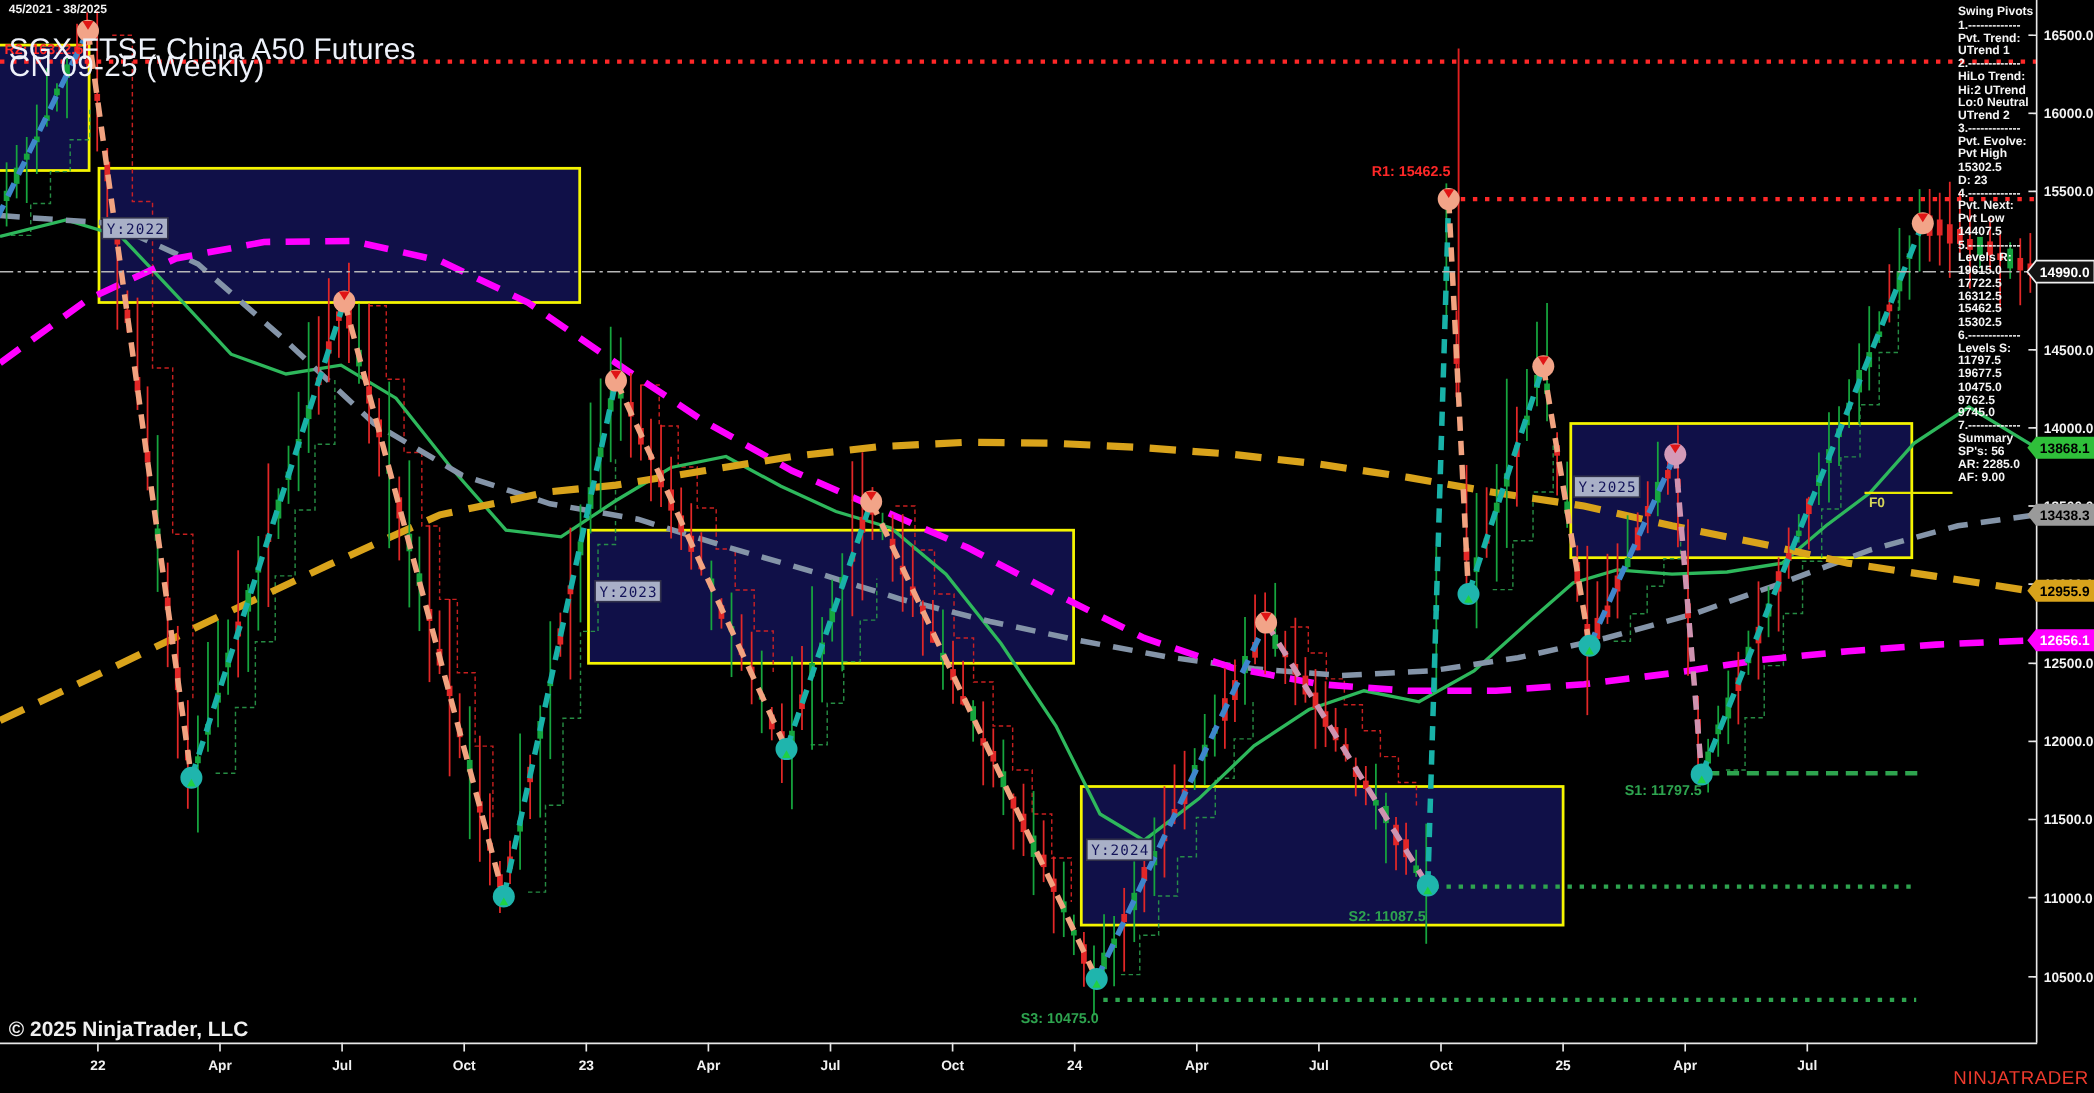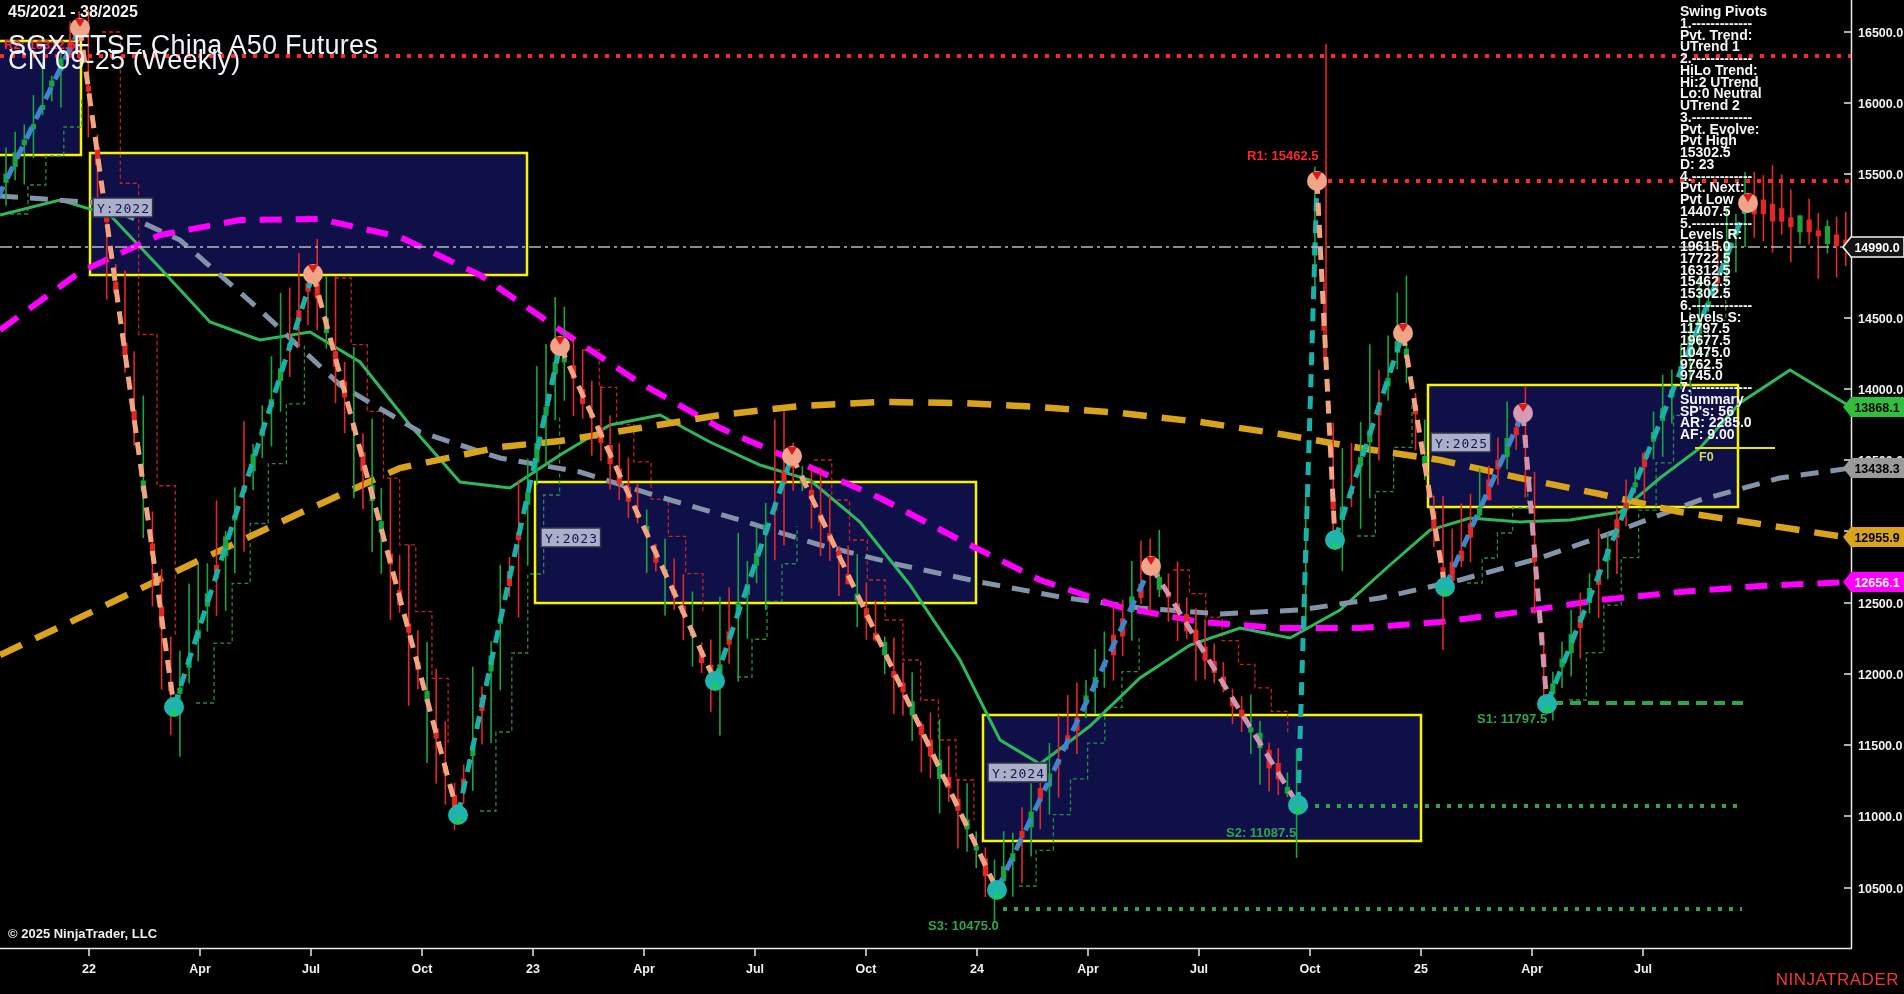--- a/index.html
+++ b/index.html
@@ -1,24 +1,24 @@
 <!DOCTYPE html>
 <html><head>
 <meta charset="utf-8">
 <style>
   html,body{margin:0;padding:0;background:#000;width:1904px;height:994px;overflow:hidden;}
   #stage{position:relative;width:1904px;height:994px;background:#000;font-family:"Liberation Sans",sans-serif;}
   #plot{position:absolute;left:0;top:0;}
   .hdr{position:absolute;left:8px;color:#eef2fa;pointer-events:none;}
-  #range-label{top:3px;font-size:16px;font-weight:bold;color:#f2f2f2;}
+  #range-label{top:3px;font-size:11px;font-weight:bold;color:#f2f2f2;}
   #title1{top:14px;font-size:27px;letter-spacing:.2px;margin-top:16px;}
   #title2{top:45px;font-size:27px;letter-spacing:.2px;text-align:center;}
-  #pivot-panel{position:absolute;left:1680px;top:6px;width:68px;color:#f5f5f5;
-    font-size:14px;font-weight:bold;line-height:11.75px;white-space:nowrap;}
-  #copyright{position:absolute;left:8px;top:926px;font-size:13px;font-weight:bold;color:#f0f0f0;}
+  #pivot-panel{position:absolute;left:1780px;top:6px;width:68px;color:#f5f5f5;
+    font-size:11px;font-weight:bold;line-height:11.75px;white-space:nowrap;}
+  #copyright{position:absolute;left:8px;top:926px;font-size:19px;font-weight:bold;color:#f0f0f0;}
   #series-tag{position:absolute;left:8px;top:976px;font-size:11px;font-weight:normal;color:#8d8d8d;margin-top:27px;}
   #brand{position:absolute;right:5px;top:970px;font-size:17px;font-weight:normal;color:#ee3b2d;letter-spacing:.5px;}
 </style>
 </head>
 <body>
 
 <div id="stage">
   <svg id="plot" width="1904" height="994">
       <g>
         <rect x="-20" y="41" width="101" height="114" fill="#101048" stroke="#f5f500" stroke-width="2.5"></rect>

